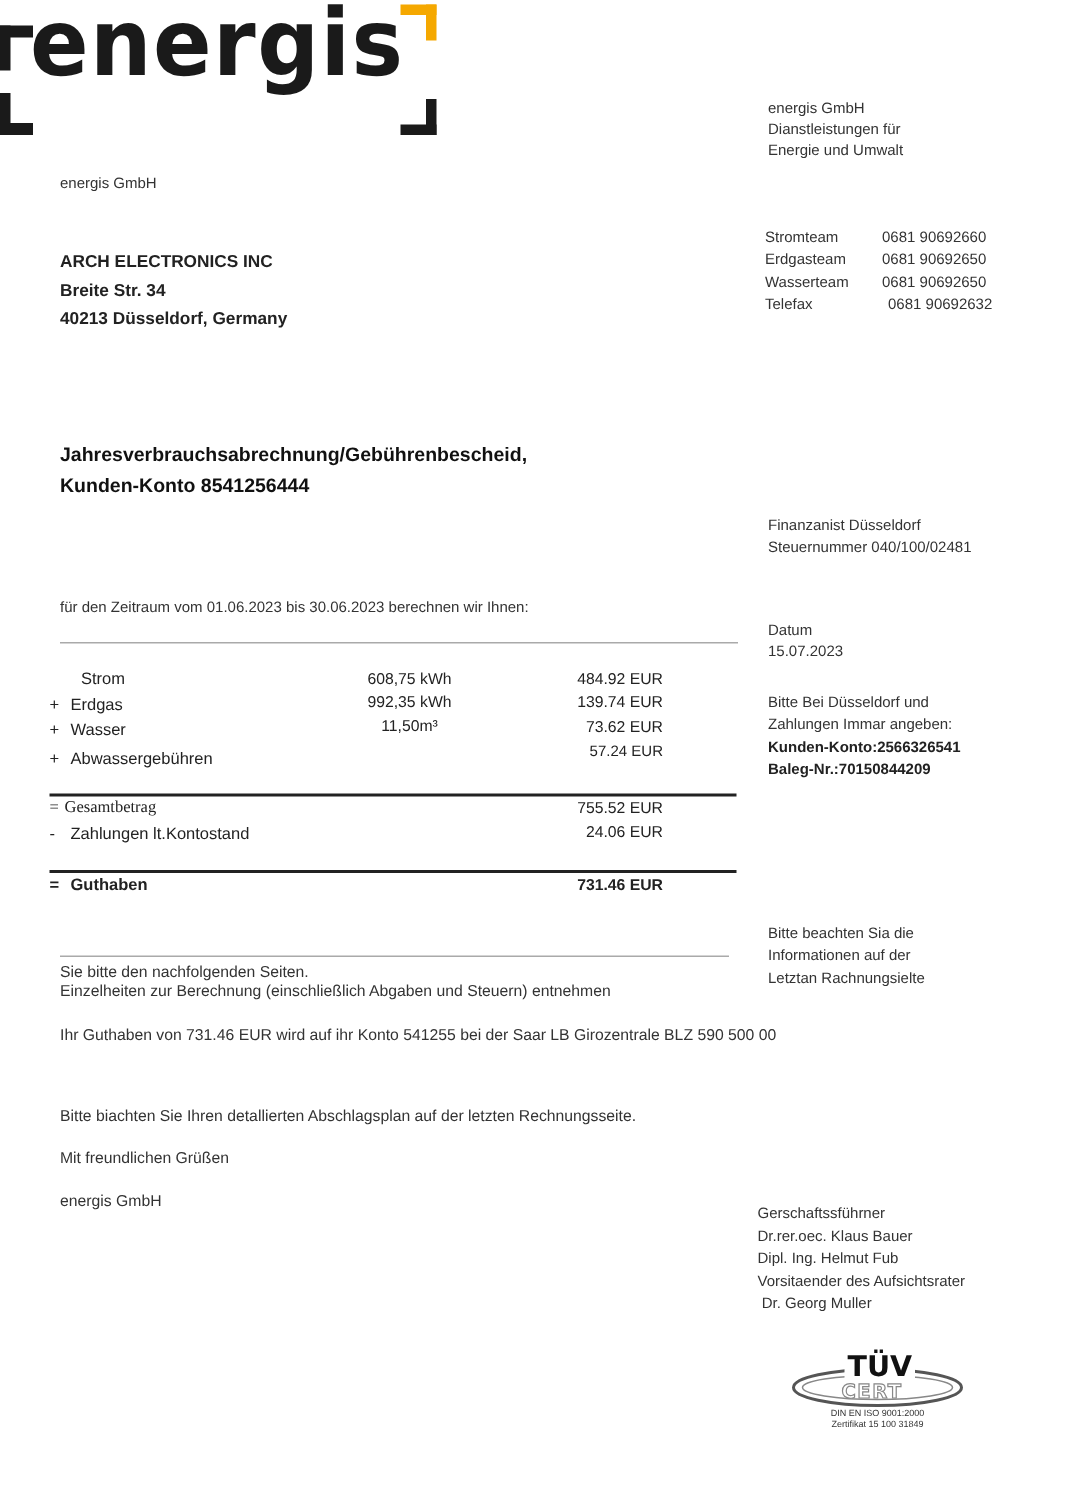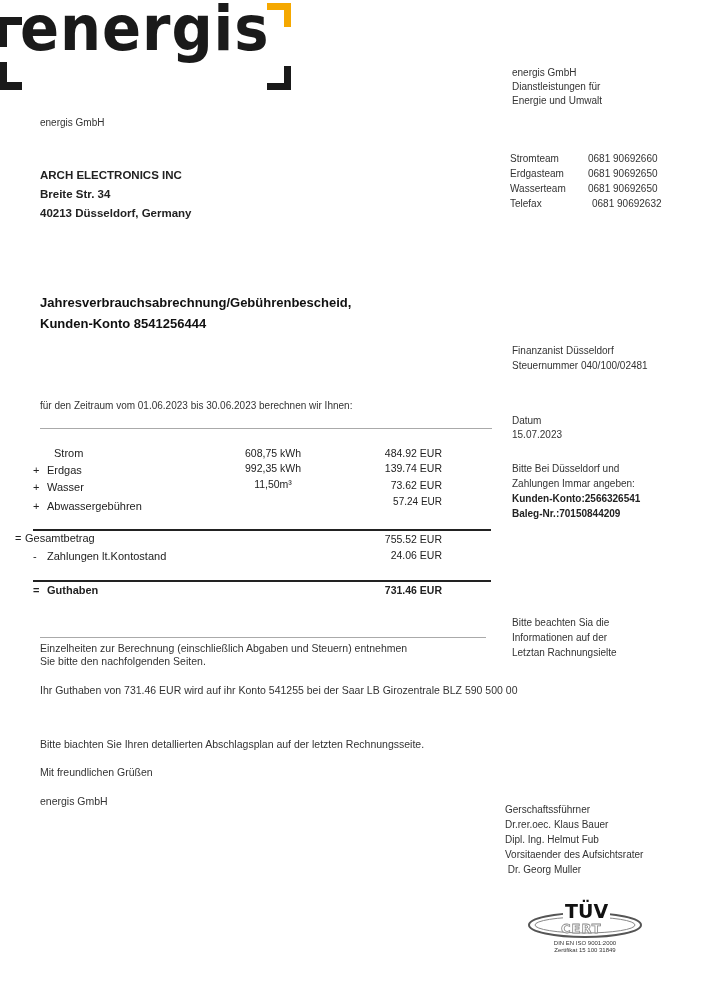--- a/index.html
+++ b/index.html
@@ -98,21 +98,21 @@
 <div class="tbl-row" style="left:242px;top:478px;width:62px;text-align:center;font-size:10.5px;">11,50m³</div>
 <div class="tbl-row" style="left:370px;top:479px;width:72px;text-align:right;font-size:10.5px;">73.62 EUR</div>
 
 <div class="tbl-row" style="left:33px;top:500px;">
   <span style="display:inline-block;width:14px;">+</span><span>Abwassergebühren</span>
 </div>
 <div class="tbl-row" style="left:370px;top:496px;width:72px;text-align:right;font-size:10px;">57.24 EUR</div>
 
 <div class="hr" style="left:33px;top:529px;width:458px;border-top:2px solid #222;"></div>
 
-<div class="tbl-row" style="left:15px;top:532px;">
+<div class="tbl-row" style="left:33px;top:532px;font-family:Liberation Serif, serif;">
   <span style="display:inline-block;width:10px;">=</span><span>Gesamtbetrag</span>
 </div>
 <div class="tbl-row" style="left:370px;top:533px;width:72px;text-align:right;font-size:10.5px;">755.52 EUR</div>
 
 <div class="tbl-row" style="left:33px;top:550px;">
   <span style="display:inline-block;width:14px;">-</span><span>Zahlungen lt.Kontostand</span>
 </div>
 <div class="tbl-row" style="left:370px;top:549px;width:72px;text-align:right;font-size:10.5px;">24.06 EUR</div>
 
 <div class="hr" style="left:33px;top:580px;width:458px;border-top:2px solid #222;"></div>
@@ -124,22 +124,22 @@
 
 <div class="abs right-col" style="left:512px;top:615px;line-height:15px;">
   <div>Bitte beachten Sia die</div>
   <div>Informationen auf der</div>
   <div>Letztan Rachnungsielte</div>
 </div>
 
 <div class="hr" style="left:40px;top:637px;width:446px;border-top:1px solid #aaa;"></div>
 
 <div class="abs body-text" style="left:40px;top:642px;">
+  <div>Sie bitte den nachfolgenden   Seiten.</div>
   <div>Einzelheiten zur Berechnung (einschließlich Abgaben  und  Steuern)  entnehmen</div>
-  <div>Sie bitte den nachfolgenden   Seiten.</div>
 </div>
 
 <div class="abs body-text" style="left:40px;top:684px;">
   <div>Ihr Guthaben  von 731.46  EUR wird auf ihr Konto  541255  bei der Saar LB Girozentrale BLZ 590 500   00</div>
 </div>
 
 <div class="abs body-text" style="left:40px;top:738px;">Bitte biachten  Sie Ihren detallierten  Abschlagsplan  auf der  letzten  Rechnungsseite.</div>
 <div class="abs body-text" style="left:40px;top:766px;">Mit freundlichen  Grüßen</div>
 <div class="abs body-text" style="left:40px;top:795px;">energis  GmbH</div>
 

